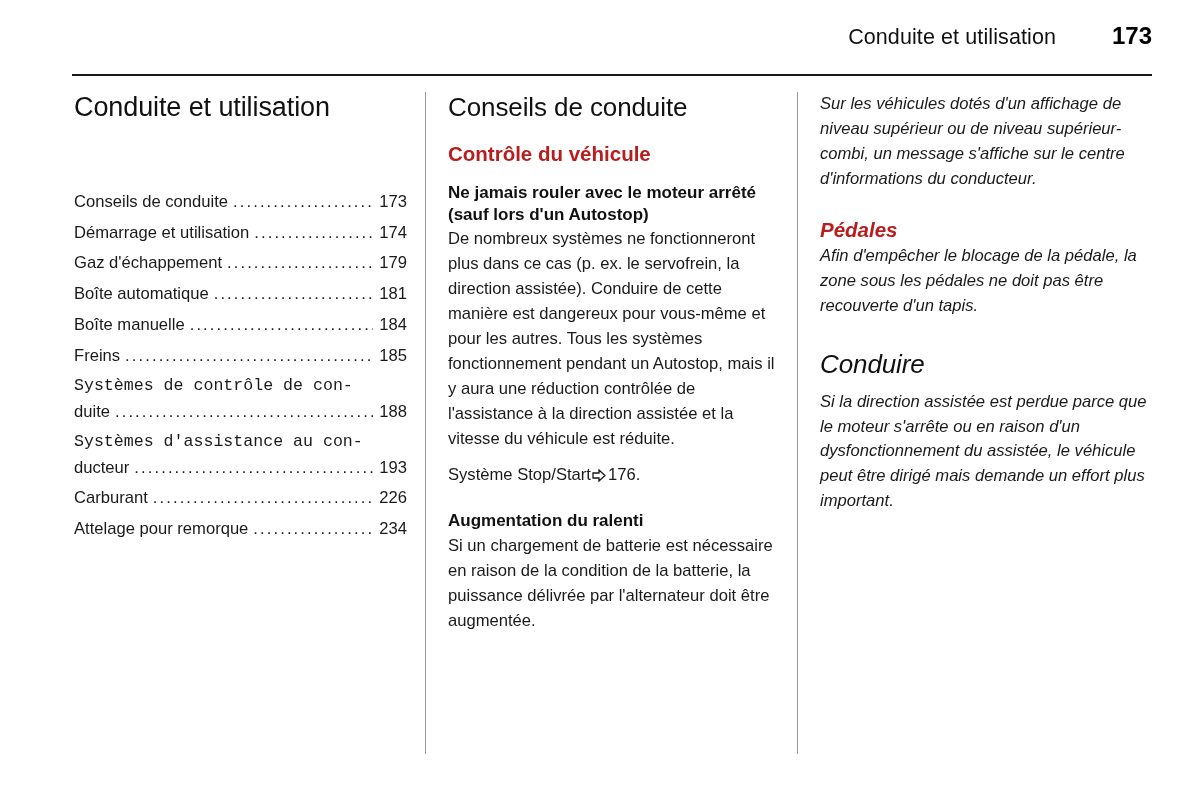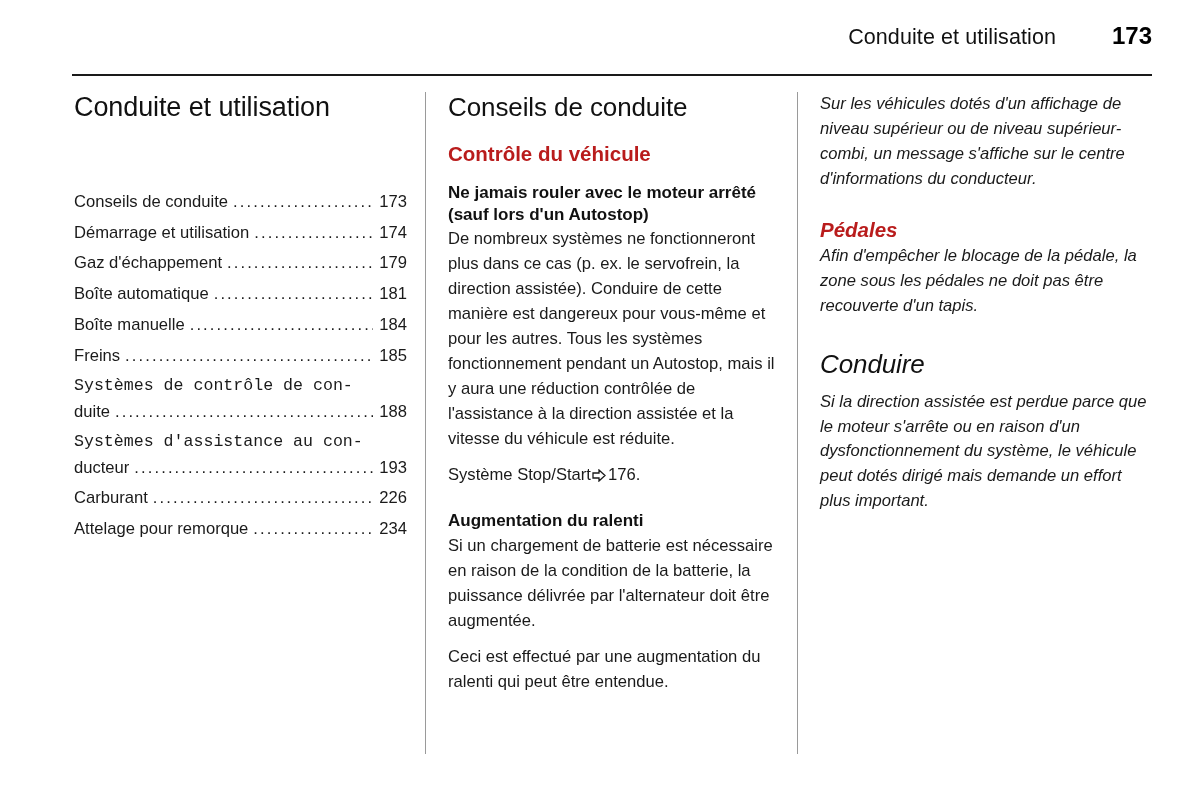--- a/index.html
+++ b/index.html
@@ -324,30 +324,29 @@
           <span>Système Stop/Start</span><span class="arrow-icon"><svg viewBox="0 0 14 13" aria-hidden="true">
                 <path d="M1 4 H7 V1 L13 6.5 L7 12 V9 H1 Z" fill="none" stroke="#1a1a1a" stroke-width="1.3" stroke-linejoin="miter"></path>
               </svg></span><span>176.</span>
         </span>
       </p>
 
       <h3 class="h3 spaced">Augmentation du ralenti</h3>
 
       <p class="body tight">Si un chargement de batterie est nécessaire en raison de la condition de la batterie, la puissance délivrée par l'alternateur doit être augmentée.</p>
 
-      <p class="body">Ceci est effectué par une augmentation du ralenti qui peut être entendue.</p>
     </div>
 
     <div class="col col-3">
       <p class="body tight">Sur les véhicules dotés d'un affichage de niveau supérieur ou de niveau supérieur-combi, un message s'affiche sur le centre d'informations du conducteur.</p>
 
       <h2 class="h2 spaced" style="margin-bottom:2px;">Pédales</h2>
 
       <p class="body tight">Afin d'empêcher le blocage de la pédale, la zone sous les pédales ne doit pas être recouverte d'un tapis.</p>
 
       <h1 class="h1" style="margin-top:30px; margin-bottom:10px;">Conduire</h1>
 
-      <p class="body tight">Si la direction assistée est perdue parce que le moteur s'arrête ou en raison d'un dysfonctionnement du système, le véhicule peut dotés dirigé mais demande un effort plus important.</p>
+      <p class="body tight">Si la direction assistée est perdue parce que le moteur s'arrête ou en raison d'un dysfonctionnement du assistée, le véhicule peut être dirigé mais demande un effort plus important.</p>
 
     </div>
 
   </div>
 </div>
 
 </body></html>

